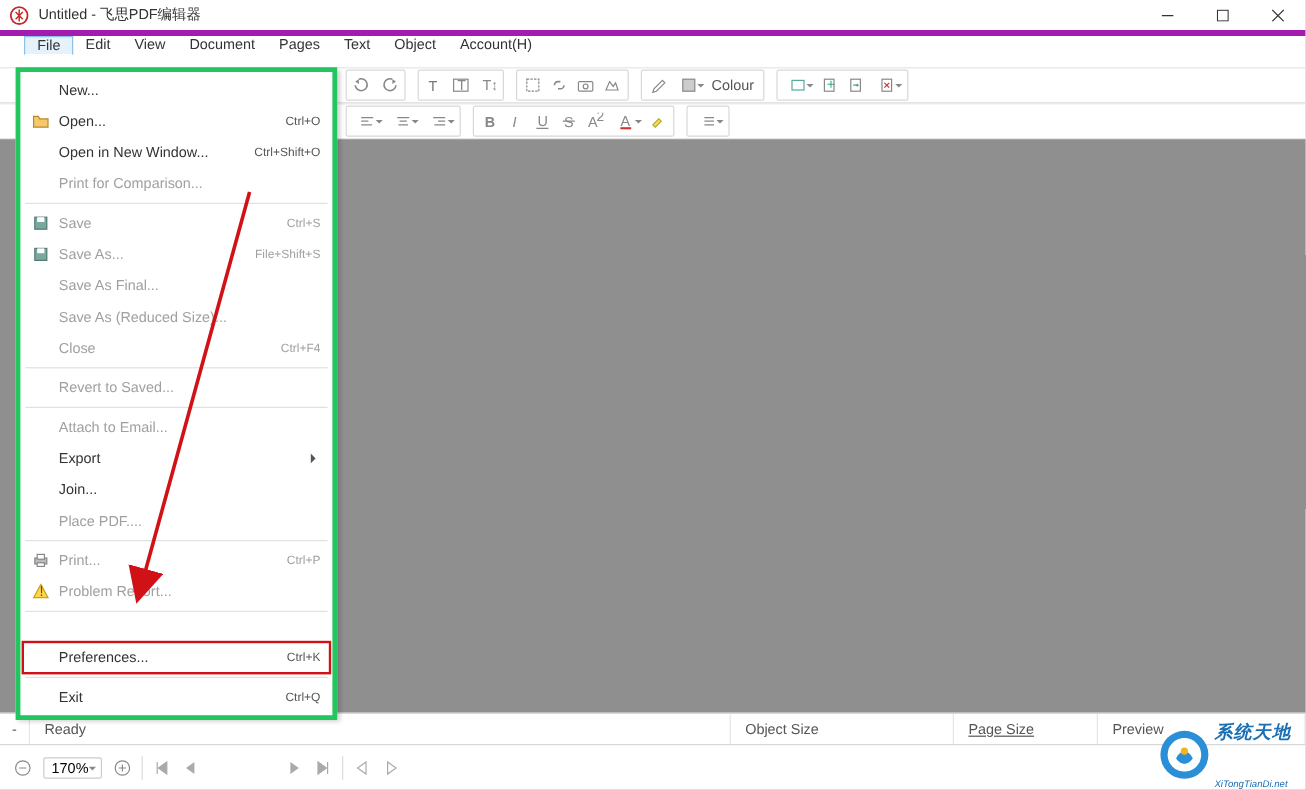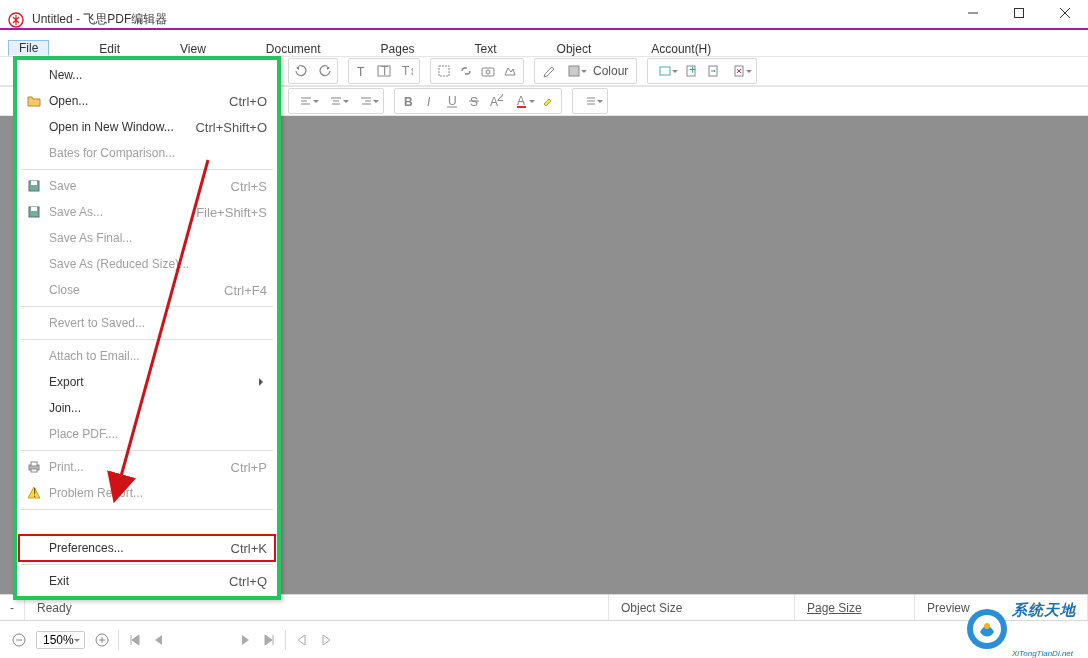--- a/index.html
+++ b/index.html
@@ -1,45 +1,45 @@
 <!DOCTYPE html>
 <html><head>
 <meta charset="utf-8">
 <style>
 * { box-sizing: border-box; margin: 0; padding: 0; font-family: "Segoe UI", Tahoma, sans-serif; font-size: 12px; }
 body { width: 1088px; height: 658px; background: #fff; overflow: hidden; position: relative; }
 
 
-.titlebar { height: 30px; display: flex; align-items: flex-end; background: #fff; border-bottom: 2px solid #a21caf; }
+.titlebar { height: 30px; display: flex; align-items: center; background: #fff; border-bottom: 5px solid #a21caf; }
 .titlebar .app-icon { width: 16px; height: 16px; margin: 0 8px; }
 .titlebar .title { flex: 1; color: #333; }
 .titlebar .win-btns { display: flex; }
 .titlebar .win-btn { width: 46px; height: 30px; display: flex; align-items: center; justify-content: center; color: #333; }
 
 
-.menubar { height: 26px; display: flex; align-items: flex-end; padding: 0 8px; background: #fff; gap: 40px; }
+.menubar { height: 26px; display: flex; align-items: flex-start; padding: 0 20px; background: #fff; }
 .menubar .menu-item { padding: 0 10px; display: flex; align-items: center; color: #333; }
 .menubar .menu-item.open { background: #e5f1fb; border: 1px solid #8cc1ea; border-bottom: 1px solid #fff; position: relative; z-index: 11; }
 
 
 .toolbar-row { height: 30px; border-top: 1px solid #e5e5e5; border-bottom: 1px solid #e5e5e5; display: flex; align-items: center; padding: 0 6px; background: #fff; gap: 4px; }
 .tb-btn { width: 22px; height: 22px; display: flex; align-items: center; justify-content: center; color: #6a6a6a; border-radius: 2px; }
 .tb-btn.with-arrow { width: 30px; position: relative; }
 .tb-btn.with-arrow::after { content: ""; position: absolute; right: 2px; top: 50%; border: 3px solid transparent; border-top-color: #888; transform: translateY(-1px); }
 .tb-sep { width: 1px; height: 20px; background: #ddd; margin: 0 3px; }
 .tb-group { border: 1px solid #d8d8d8; border-radius: 2px; display: flex; align-items: center; padding: 1px 2px; margin-right: 6px; }
 .colour-label { color: #555; margin-left: 4px; margin-right: 6px; }
 
 
 .dropdown { position: absolute; top: 56px; left: 13px; width: 268px; background: #fff; border: 4px solid #22c55e; box-shadow: 2px 2px 4px rgba(0,0,0,0.2); z-index: 10; padding: 2px; }
 .dd-item { height: 26px; display: flex; align-items: center; padding: 0 8px; color: #333; position: relative; }
 .dd-item.disabled { color: #a0a0a0; }
 .dd-item .dd-icon { width: 22px; display: flex; align-items: center; justify-content: flex-start; }
 .dd-item .dd-label { flex: 1; }
-.dd-item .dd-shortcut { color: #555; font-size: 13px; }
+.dd-item .dd-shortcut { color: #555; font-size: 10px; }
 .dd-item.disabled .dd-shortcut { color:#a0a0a0; }
 .dd-item.has-sub::after { content: ""; position: absolute; right: 8px; top: 50%; border: 4px solid transparent; border-left-color: #555; transform: translateY(-50%); }
 .dd-sep { height: 1px; background: #e0e0e0; margin: 3px 2px; }
 .dd-item.highlight { outline: 2px solid #d01217; outline-offset: -1px; margin-top: 25px; }
 
 
 .canvas { position: absolute; top: 116px; left: 0; right: 0; bottom: 64px; background: #8f8f8f; }
 
 
 .statusbar { position: absolute; bottom: 38px; left: 0; right: 0; height: 26px; background: #fff; border-top: 1px solid #d8d8d8; display: flex; align-items: center; font-size: 11px; color: #555; }
@@ -297,21 +297,21 @@
       <span class="dd-label">Open...</span>
       <span class="dd-shortcut">Ctrl+O</span>
     </div>
     <div class="dd-item">
       <span class="dd-icon"></span>
       <span class="dd-label">Open in New Window...</span>
       <span class="dd-shortcut">Ctrl+Shift+O</span>
     </div>
     <div class="dd-item disabled">
       <span class="dd-icon"></span>
-      <span class="dd-label">Bates for Comparison...</span>
+      <span class="dd-label">Print for Comparison...</span>
     </div>
     <div class="dd-sep"></div>
     <div class="dd-item disabled">
       <span class="dd-icon">
         <svg width="14" height="14">
           <rect x="2" y="2" width="10" height="10" fill="#7a9" stroke="#577"></rect>
           <rect x="4" y="2" width="6" height="4" fill="#fff"></rect>
         </svg>
       </span>
       <span class="dd-label">Save</span>
@@ -417,21 +417,21 @@
 </div>
 
 <div class="navbar">
   <div class="nav-btn">
       <svg width="14" height="14">
         <circle cx="7" cy="7" r="6" fill="none" stroke="#888"></circle>
         <line x1="4" y1="7" x2="10" y2="7" stroke="#888"></line>
       </svg>
     </div>
   <div class="zoom-box">
-      <span>150%</span>
+      <span>170%</span>
     </div>
   <div class="nav-btn">
       <svg width="14" height="14">
         <circle cx="7" cy="7" r="6" fill="none" stroke="#888"></circle>
         <line x1="4" y1="7" x2="10" y2="7" stroke="#888"></line>
         <line x1="7" y1="4" x2="7" y2="10" stroke="#888"></line>
       </svg>
     </div>
   <div class="tb-sep"></div>
   <div class="nav-btn">

